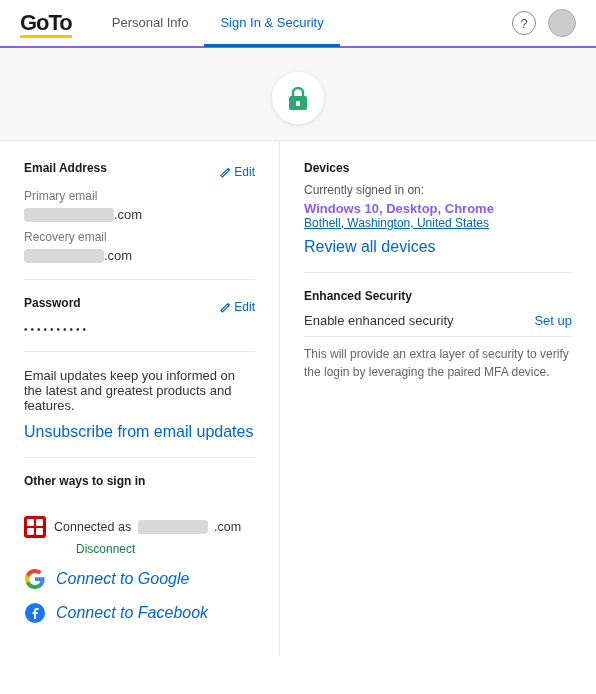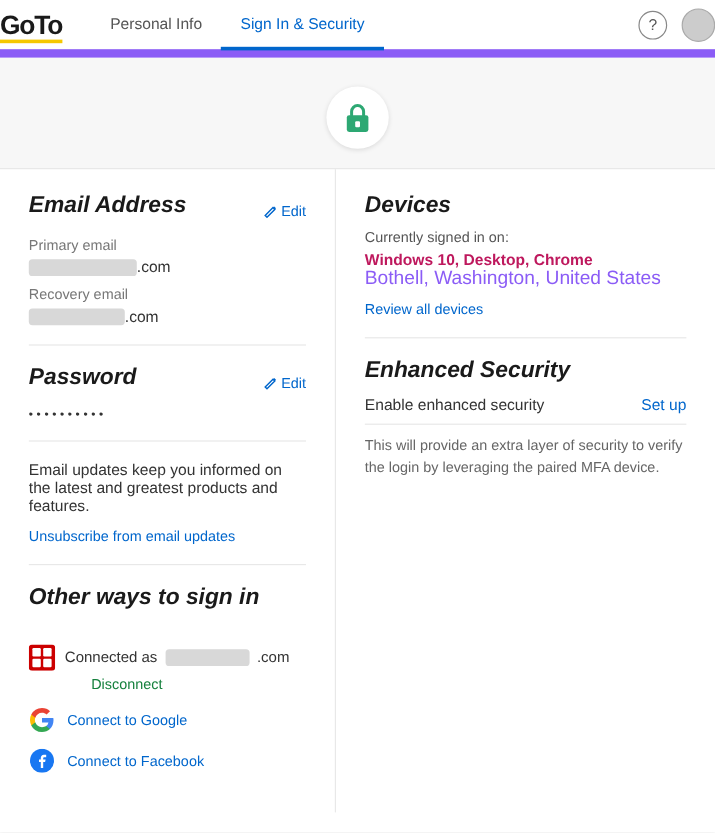--- a/index.html
+++ b/index.html
@@ -15,23 +15,23 @@
     .page-container {
       width: 596px;
       min-height: 694px;
       background: #fff;
       box-shadow: 0 1px 4px rgba(0,0,0,0.15);
     }
     
     .header {
       display: flex;
       align-items: center;
-      padding: 0 0;
+      padding: 0 20px;
       height: 48px;
-      border-bottom: 7px solid #8b5cf6;
+      border-bottom: 2px solid #8b5cf6;
       position: relative;
     }
     .logo {
       font-size: 22px;
       font-weight: 900;
       color: #1a1a1a;
       letter-spacing: -1px;
       margin-right: 24px;
       position: relative;
     }
@@ -116,25 +116,24 @@
     .left-col {
       flex: 0 0 280px;
       padding: 20px 24px;
       border-right: 1px solid #e8e8e8;
     }
     .right-col {
       flex: 1;
       padding: 20px 24px;
     }
     .section-title {
-      font-size: 19px;
+      font-size: 12px;
       font-weight: 600;
       color: #1a1a1a;
       margin-bottom: 8px;
-      font-style: italic;
     }
     .section-subtitle {
       font-size: 12px;
       color: #777;
       margin-bottom: 4px;
     }
     .blurred-text {
       display: inline-block;
       background: #d8d8d8;
       border-radius: 3px;
@@ -163,27 +162,28 @@
     }
     .password-dots {
       font-size: 10px;
       letter-spacing: 3px;
       color: #333;
       margin-top: 6px;
     }
     .link-text {
       color: #0066cc;
       cursor: pointer;
-      font-size: 12px;
+      font-size: 16px;
     }
     .connect-row {
       display: flex;
       align-items: center;
       gap: 10px;
       margin-bottom: 12px;
+      font-style: italic;
     }
     .connect-icon {
       width: 22px;
       height: 22px;
       display: flex;
       align-items: center;
       justify-content: center;
       flex-shrink: 0;
     }
     .connected-row {
@@ -206,26 +206,27 @@
       display: block;
     }
     .devices-label {
       font-size: 12px;
       color: #555;
       margin-bottom: 4px;
     }
     .device-name {
       font-size: 13px;
       font-weight: 600;
-      color: #be185d;
+      color: #8b5cf6;
     }
     .device-location {
-      font-size: 16px;
-      color: #8b5cf6;
+      font-size: 12px;
+      color: #0369a1;
       margin-bottom: 8px;
+      text-decoration: underline;
     }
     .enhanced-desc {
       font-size: 12px;
       color: #666;
       line-height: 1.5;
       margin-top: 8px;
     }
     .set-up-link {
       color: #0066cc;
       font-size: 13px;

